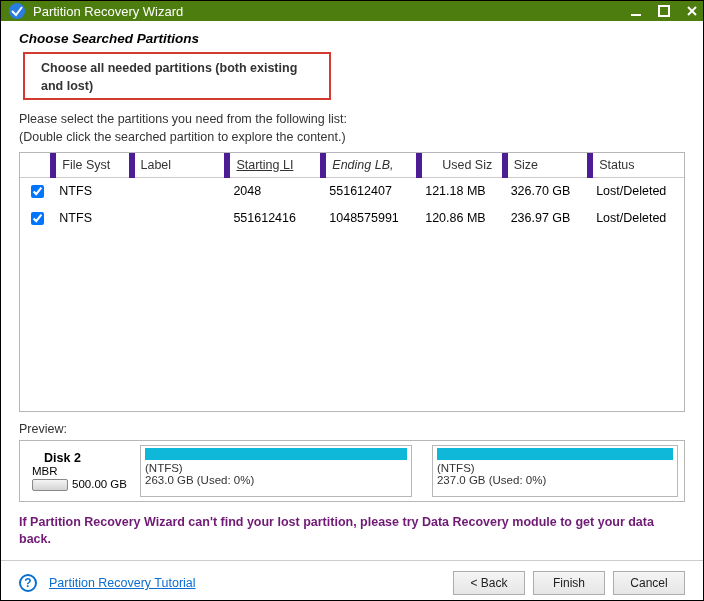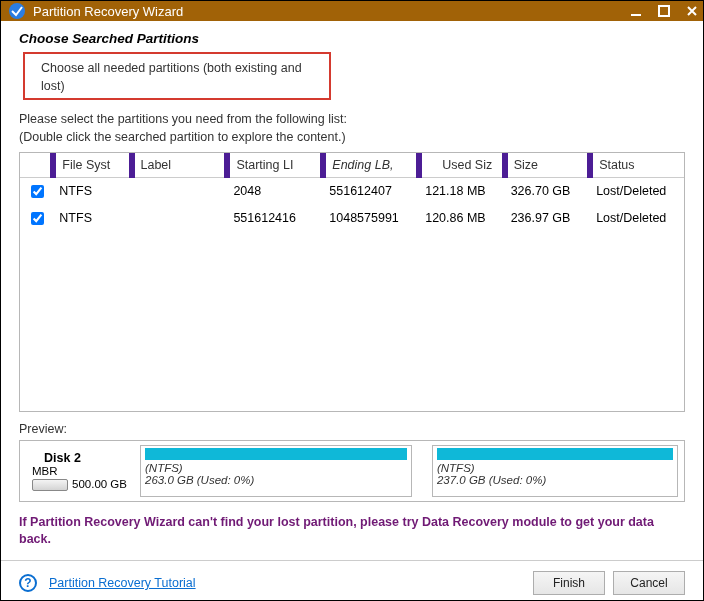--- a/index.html
+++ b/index.html
@@ -1,41 +1,41 @@
 <!DOCTYPE html>
 <html><head>
 <meta charset="utf-8">
 <style>
   * { box-sizing: border-box; font-family: "Segoe UI", Tahoma, sans-serif; }
   body { margin: 0; background: #fff; }
   .window { width: 704px; height: 601px; border: 1px solid #000; background: #fff; display: flex; flex-direction: column; position: relative; }
-  .titlebar { height: 34px; background: #a16207; color: #fff; display: flex; align-items: center; padding: 0 4px 0 6px; }
+  .titlebar { height: 34px; background: #4d7c0f; color: #fff; display: flex; align-items: center; padding: 0 4px 0 6px; }
   .titlebar .app-icon { width: 20px; height: 20px; margin-right: 6px; display:flex;align-items:center;justify-content:center;}
   .titlebar .title { font-size: 13px; flex: 1; }
   .win-controls { display: flex; gap: 14px; align-items: center; }
   .win-ctl { width: 14px; height: 14px; display:flex; align-items:center; justify-content:center; cursor:pointer;}
   .content { flex: 1; display:flex; flex-direction:column; position:relative; }
   .heading-row { padding: 10px 18px 4px 18px; }
   .heading { font-size: 13.5px; font-weight: bold; color:#000000;font-style:italic;}
-  .subheading-box { border: 2px solid #d43a2f; margin: 2px 18px 10px 22px; padding: 4px 12px 4px 16px; width: 308px;}
+  .subheading-box { border: 2px solid #d43a2f; margin: 2px 18px 10px 22px; padding: 4px 12px 4px 16px; width: 308px; font-weight: bold;}
   .subheading { font-size: 12.5px; color:#333;}
   .instructions { padding: 0 18px 6px 18px; font-size: 12.5px; color:#333; line-height:1.45;}
   .table-wrap { margin: 0 18px; border:1px solid #b7b7b7; height: 260px; overflow:hidden; background:#fff;}
   table { width:100%; border-collapse:collapse; font-size:12.5px; }
   thead th { text-align:left; font-weight:normal; color:#333; border-bottom:1px solid #ccc; border-right:6px solid #4c1d95; padding:4px 6px; height:24px;}
   thead th:last-child{border-right:none;}
   tbody td { padding:4px 6px; height:22px; white-space:nowrap; overflow:hidden; text-overflow:ellipsis;}
   .chk-cell{width:28px; text-align:center;}
-  .col-fs{width:75px;} .col-lbl{width:92px;} .col-slba{width:92px;} .col-elba{width:92px;font-style:italic;} .col-used{width:82px;padding-left:20px;} .col-size{width:82px;} .col-stat{width:90px;}
+  .col-fs{width:75px;} .col-lbl{width:92px;} .col-slba{width:92px;text-decoration:underline;} .col-elba{width:92px;font-style:italic;} .col-used{width:82px;padding-left:20px;} .col-size{width:82px;} .col-stat{width:90px;}
   .preview-label{ padding:10px 18px 4px 18px; font-size:12.5px; color:#333;}
   .preview { margin:0 18px 8px 18px; border:1px solid #b7b7b7; height:62px; display:flex; align-items:stretch;}
   .disk-info{ width:118px; padding:4px 8px 4px 12px; font-size:11.5px; display:flex; flex-direction:column; justify-content:center;}
   .disk-name{font-weight:bold; font-size:12.5px;margin-left:12px;}
   .disk-icon{ width:36px; height:12px; border:1px solid #888; border-radius:2px; margin-top:2px; background:linear-gradient(#f4f4f4,#d4d4d4); display:inline-block;}
-  .bars{ flex:1; display:flex; gap:20px; padding:4px 6px 4px 2px;font-style:italic;}
+  .bars{ flex:1; display:flex; gap:20px; padding:4px 6px 4px 2px;}
   .bar-block{ border:1px solid #b7b7b7; display:flex; flex-direction:column; padding:2px 4px 0 4px; font-size:11.5px;}
   .bar-fill{ height:12px; background:#0fb8d8; margin-bottom:2px;}
   .bar-fs{ color:#333;}
   .bar-sz{ color:#333;}
   .note { padding: 4px 18px 8px 18px; font-size:12.5px; font-weight:bold; color:#701a75; line-height:1.35;}
   .divider{ border-top:1px solid #ccc; margin:4px 0 0 0;}
   .footer { height:44px; display:flex; align-items:center; padding:0 18px; gap:8px;}
   .help-icon{ width:18px; height:18px; border-radius:50%; border:2px solid #0a6ed1; color:#0a6ed1; font-weight:bold; font-size:12px; display:flex; align-items:center; justify-content:center; margin-right:4px;}
   .tutorial-link{ color:#0a6ed1; text-decoration:underline; font-size:12.5px; cursor:pointer;}
   .spacer{flex:1;}
@@ -148,17 +148,18 @@
         </div>
     </div>
 
     <div class="note">If Partition Recovery Wizard can't find your lost partition, please try Data Recovery module to get your data back.</div>
 
     <div class="divider"></div>
     <div class="footer">
       <span class="help-icon">?</span>
       <a class="tutorial-link">Partition Recovery Tutorial</a>
       <span class="spacer"></span>
+      <button class="btn">&lt; Back</button>
       <button class="btn">Finish</button>
       <button class="btn">Cancel</button>
     </div>
   </div>
 </div>
 
 </body></html>

